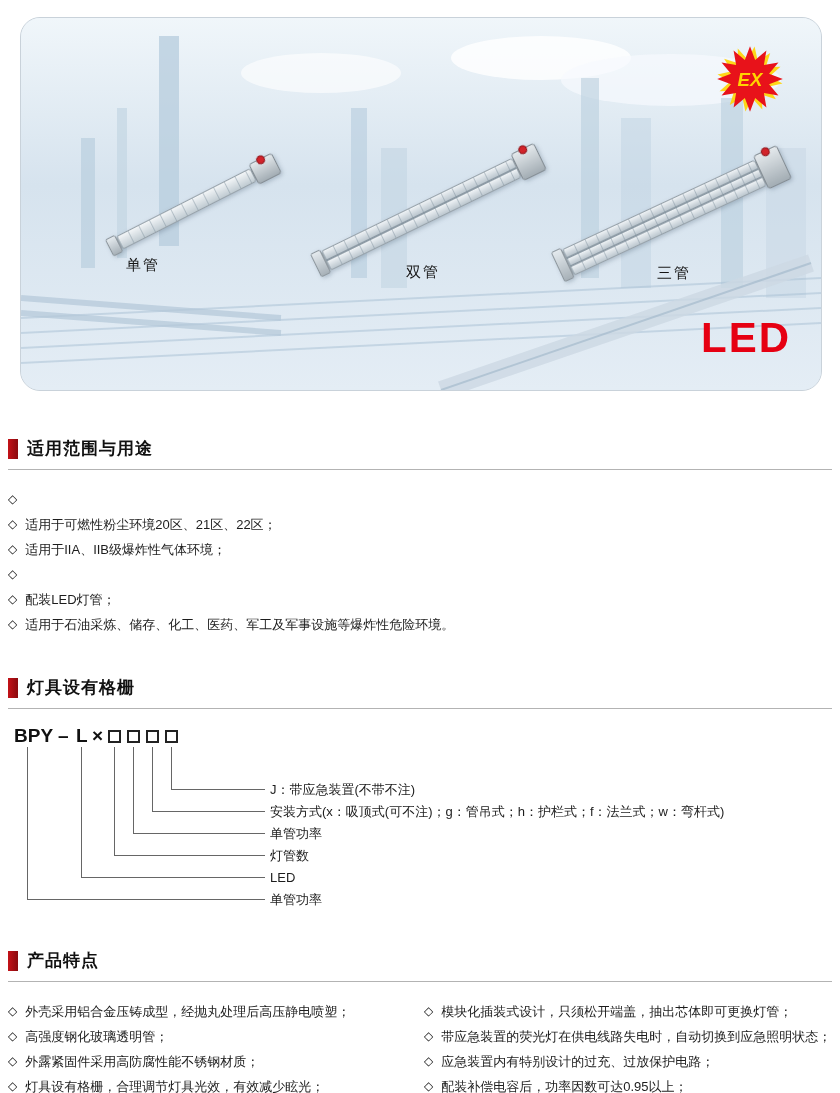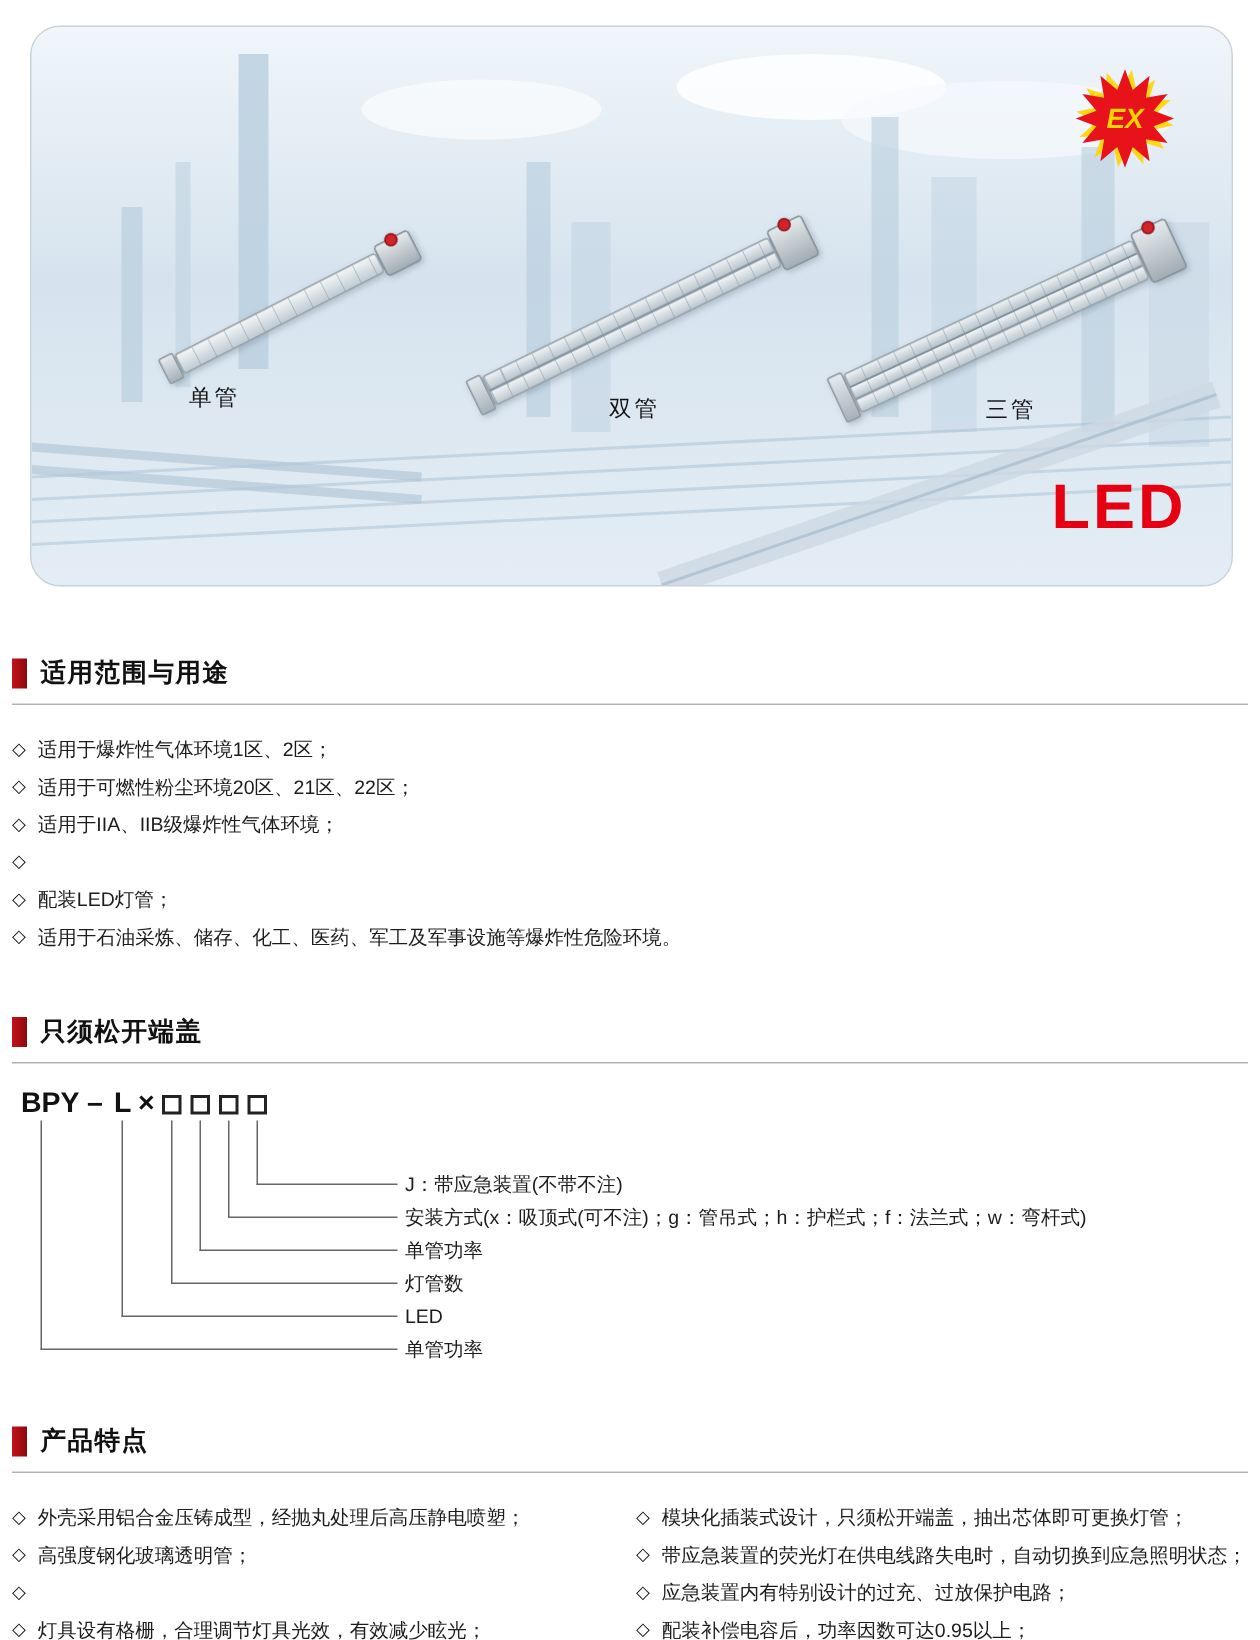--- a/index.html
+++ b/index.html
@@ -134,21 +134,20 @@
 <div class="content">
 
   <div class="section" style="margin-top:48px;">
     <div class="section-header">
       <div class="red-block"></div>
       <div class="section-title">适用范围与用途</div>
     </div>
     <div class="bullet-list">
       <div class="bullet-item">
           <span class="diamond">◇</span>
-          <span>适用于爆炸性气体环境1区、2区；</span>
         </div>
       <div class="bullet-item">
           <span class="diamond">◇</span>
           <span>适用于可燃性粉尘环境20区、21区、22区；</span>
         </div>
       <div class="bullet-item">
           <span class="diamond">◇</span>
           <span>适用于IIA、IIB级爆炸性气体环境；</span>
         </div>
       <div class="bullet-item">
@@ -161,21 +160,21 @@
       <div class="bullet-item">
           <span class="diamond">◇</span>
           <span>适用于石油采炼、储存、化工、医药、军工及军事设施等爆炸性危险环境。</span>
         </div>
     </div>
   </div>
 
   <div class="section" style="margin-top:39px;">
     <div class="section-header">
       <div class="red-block"></div>
-      <div class="section-title">只须松开端盖</div>
+      <div class="section-title">灯具设有格栅</div>
     </div>
 
     <div class="model-diagram">
       <span class="code-el" style="left:6px;">BPY</span>
       <span class="code-el" style="left:50px;">–</span>
       <span class="code-el" style="left:68px;">L</span>
       <span class="code-el" style="left:84px;">×</span>
       <span class="code-box" style="left:100px;"></span>
       <span class="code-box" style="left:119px;"></span>
       <span class="code-box" style="left:138px;"></span>
@@ -207,20 +206,21 @@
         <div class="bullet-item">
             <span class="diamond">◇</span>
             <span>外壳采用铝合金压铸成型，经抛丸处理后高压静电喷塑；</span>
           </div>
         <div class="bullet-item">
             <span class="diamond">◇</span>
             <span>高强度钢化玻璃透明管；</span>
           </div>
         <div class="bullet-item">
             <span class="diamond">◇</span>
+            <span>外露紧固件采用高防腐性能不锈钢材质；</span>
           </div>
         <div class="bullet-item">
             <span class="diamond">◇</span>
             <span>灯具设有格栅，合理调节灯具光效，有效减少眩光；</span>
           </div>
 
       </div>
       <div class="col">
         <div class="bullet-item">
             <span class="diamond">◇</span>

